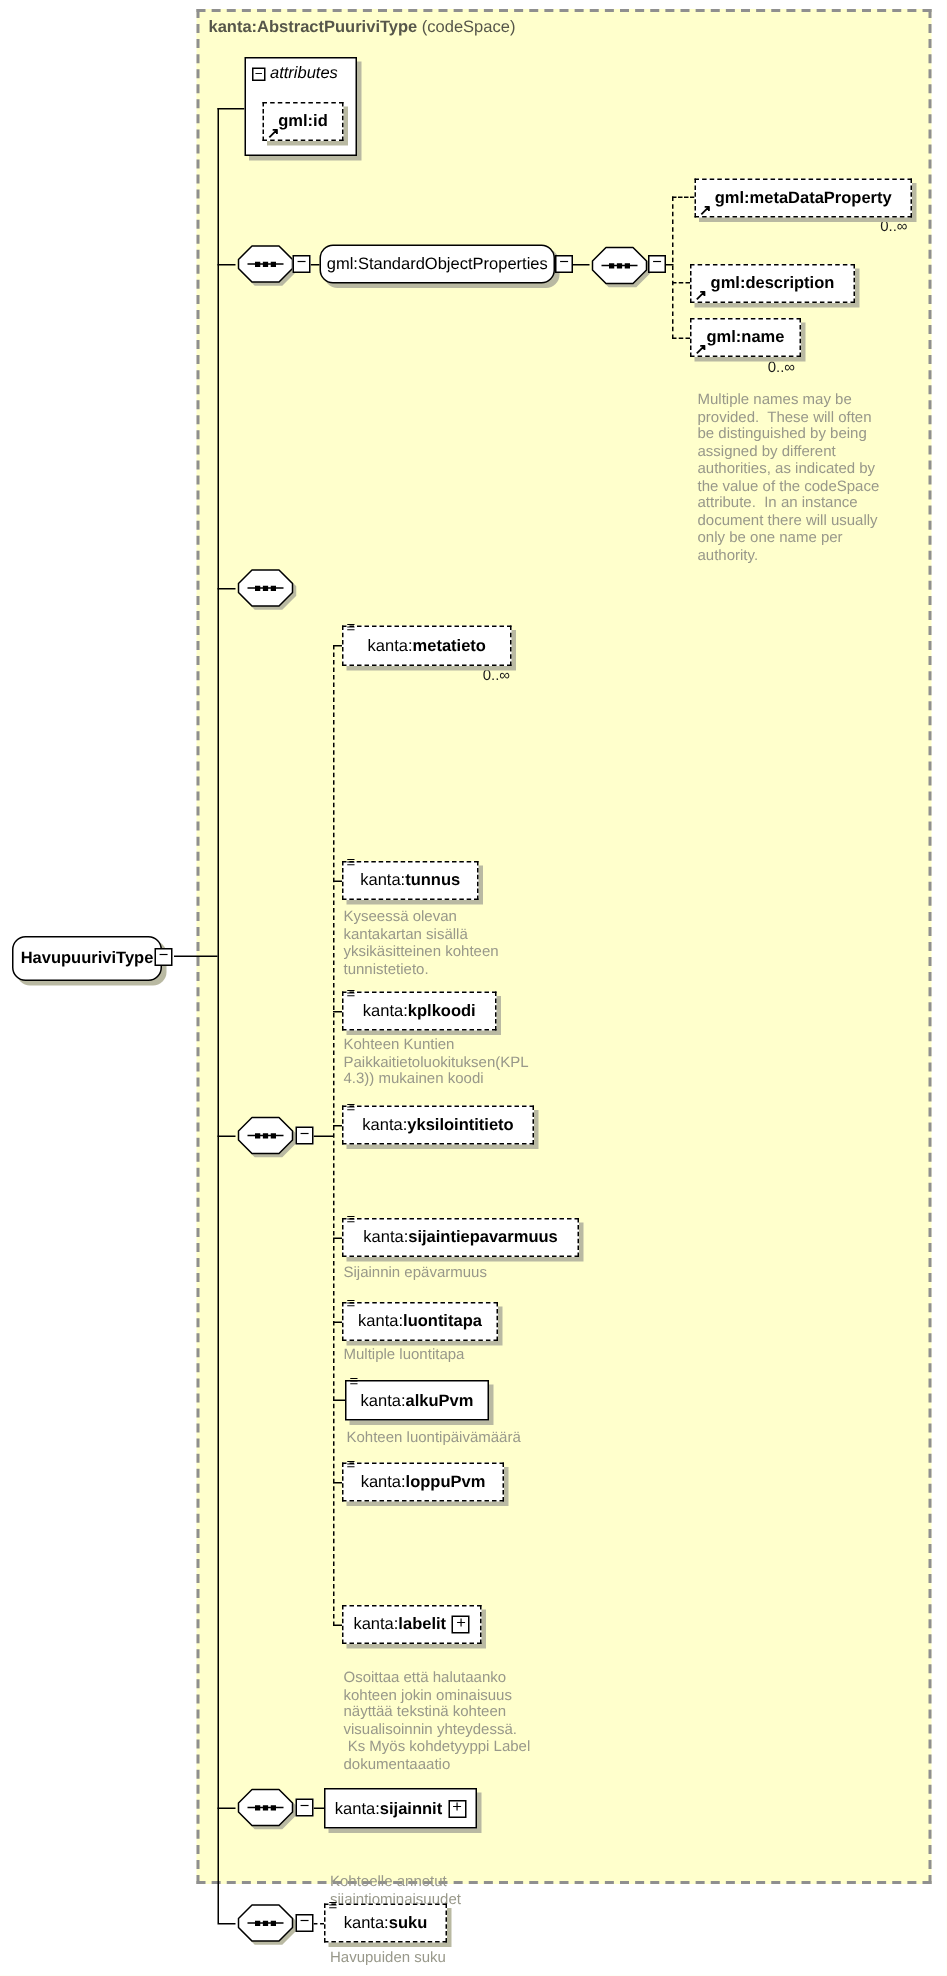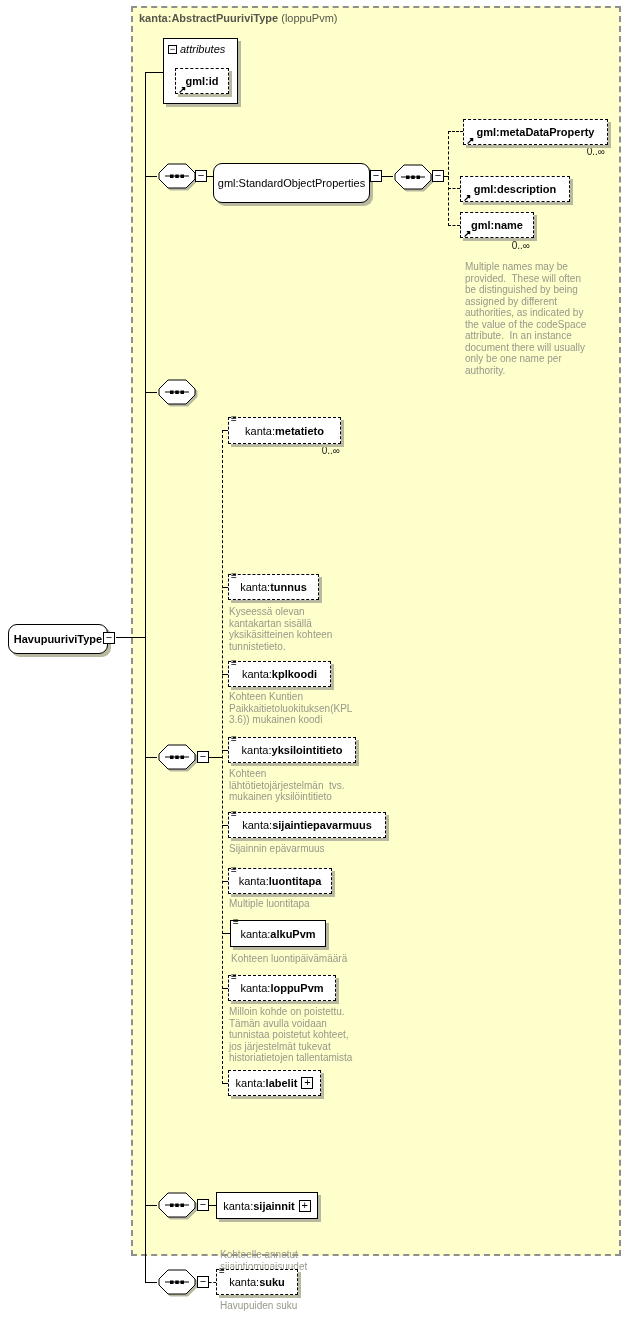--- a/index.html
+++ b/index.html
@@ -57,21 +57,21 @@
                     font-size:9px; line-height:7px; text-align:center; }
   .attrhead .lbl { font-style:italic; font-size:11px; color:#000; }
 </style>
 </head>
 <body>
 
 <div id="canvas">
 
   <div class="ext-box"></div>
   <div class="ext-header">
-    <span class="t">kanta:AbstractPuuriviType</span><span class="q"> (loppuPvm)</span>
+    <span class="t">kanta:AbstractPuuriviType</span><span class="q"> (codeSpace)</span>
   </div>
 
   <div class="vline" style="left:145px; top:72px; height:1210px;"></div>
   <div class="hline" style="left:145px; top:72px; width:18px;"></div>
   <div class="hline" style="left:145px; top:176px; width:12px;"></div>
   <div class="hline" style="left:145px; top:392px; width:12px;"></div>
   <div class="hline" style="left:145px; top:757px; width:12px;"></div>
   <div class="hline" style="left:145px; top:1205px; width:12px;"></div>
   <div class="hline" style="left:145px; top:1282px; width:12px;"></div>
   <div class="hline" style="left:116px; top:637px; width:29px;"></div>
@@ -97,21 +97,21 @@
         <path d="M11 2 H29 L38 11 V17 L29 26 H11 L2 17 V11 Z" fill="#ffffff" stroke="#000000" stroke-linejoin="round"></path>
         <line x1="8" y1="14" x2="32" y2="14" stroke="#000000"></line>
         <rect x="13" y="12.5" width="3.5" height="3.5" fill="#000000"></rect>
         <rect x="18.25" y="12.5" width="3.5" height="3.5" fill="#000000"></rect>
         <rect x="23.5" y="12.5" width="3.5" height="3.5" fill="#000000"></rect>
       </svg>
   </div>
   <span class="toggle" style="left:195px; top:170px;">−</span>
   <div class="hline" style="left:207px; top:176px; width:6px;"></div>
 
-  <div class="node rounded" style="left:213px; top:163px; width:157px; height:40px;">
+  <div class="node rounded" style="left:213px; top:163px; width:157px; height:26px;">
     <span class="pre">gml:StandardObjectProperties</span>
   </div>
   <span class="toggle" style="left:370px; top:170px;">−</span>
   <div class="hline" style="left:382px; top:176px; width:11px;"></div>
 
   <div class="seq" style="left:393px; top:163px;">
     <svg viewBox="0 0 40 28" width="40" height="28">
         <path d="M11 2 H29 L38 11 V17 L29 26 H11 L2 17 V11 Z" fill="#ffffff" stroke="#000000" stroke-linejoin="round"></path>
         <line x1="8" y1="14" x2="32" y2="14" stroke="#000000"></line>
         <rect x="13" y="12.5" width="3.5" height="3.5" fill="#000000"></rect>
@@ -198,31 +198,28 @@
 tunnistetieto.</div>
 
   <div class="hdash" style="left:222px; top:674px; width:6px;"></div>
   <div class="node dashedb" style="left:228px; top:661px; width:103px;">
     <span class="ticon">≡</span>
     <span class="pre">kanta:</span>
       <span class="nm">kplkoodi</span>
   </div>
   <div class="ann" style="left:229px; top:691px;">Kohteen Kuntien
 Paikkaitietoluokituksen(KPL
-3.6)) mukainen koodi</div>
+4.3)) mukainen koodi</div>
 
   <div class="hdash" style="left:222px; top:750px; width:6px;"></div>
   <div class="node dashedb" style="left:228px; top:737px; width:128px;">
     <span class="ticon">≡</span>
     <span class="pre">kanta:</span>
       <span class="nm">yksilointitieto</span>
   </div>
-  <div class="ann" style="left:229px; top:768px;">Kohteen
-lähtötietojärjestelmän  tvs.
-mukainen yksilöintitieto</div>
 
   <div class="hdash" style="left:222px; top:825px; width:6px;"></div>
   <div class="node dashedb" style="left:228px; top:812px; width:158px;">
     <span class="ticon">≡</span>
     <span class="pre">kanta:</span>
       <span class="nm">sijaintiepavarmuus</span>
   </div>
   <div class="ann" style="left:229px; top:843px;">Sijainnin epävarmuus</div>
 
   <div class="hdash" style="left:222px; top:881px; width:6px;"></div>
@@ -240,32 +237,33 @@
       <span class="nm">alkuPvm</span>
   </div>
   <div class="ann" style="left:231px; top:953px;">Kohteen luontipäivämäärä</div>
 
   <div class="hdash" style="left:222px; top:988px; width:6px;"></div>
   <div class="node dashedb" style="left:228px; top:975px; width:108px;">
     <span class="ticon">≡</span>
     <span class="pre">kanta:</span>
       <span class="nm">loppuPvm</span>
   </div>
-  <div class="ann" style="left:229px; top:1006px;">Milloin kohde on poistettu.
-Tämän avulla voidaan
-tunnistaa poistetut kohteet,
-jos järjestelmät tukevat
-historiatietojen tallentamista</div>
 
   <div class="hdash" style="left:222px; top:1083px; width:6px;"></div>
   <div class="node dashedb" style="left:228px; top:1070px; width:93px;">
     <span class="pre">kanta:</span>
       <span class="nm">labelit</span>
     <span class="toggle-inline">+</span>
   </div>
+  <div class="ann" style="left:229px; top:1113px;">Osoittaa että halutaanko
+kohteen jokin ominaisuus
+näyttää tekstinä kohteen
+visualisoinnin yhteydessä.
+ Ks Myös kohdetyyppi Label
+dokumentaaatio</div>
 
   <div class="seq" style="left:157px; top:1191px;">
     <svg viewBox="0 0 40 28" width="40" height="28">
         <path d="M11 2 H29 L38 11 V17 L29 26 H11 L2 17 V11 Z" fill="#ffffff" stroke="#000000" stroke-linejoin="round"></path>
         <line x1="8" y1="14" x2="32" y2="14" stroke="#000000"></line>
         <rect x="13" y="12.5" width="3.5" height="3.5" fill="#000000"></rect>
         <rect x="18.25" y="12.5" width="3.5" height="3.5" fill="#000000"></rect>
         <rect x="23.5" y="12.5" width="3.5" height="3.5" fill="#000000"></rect>
       </svg>
   </div>

